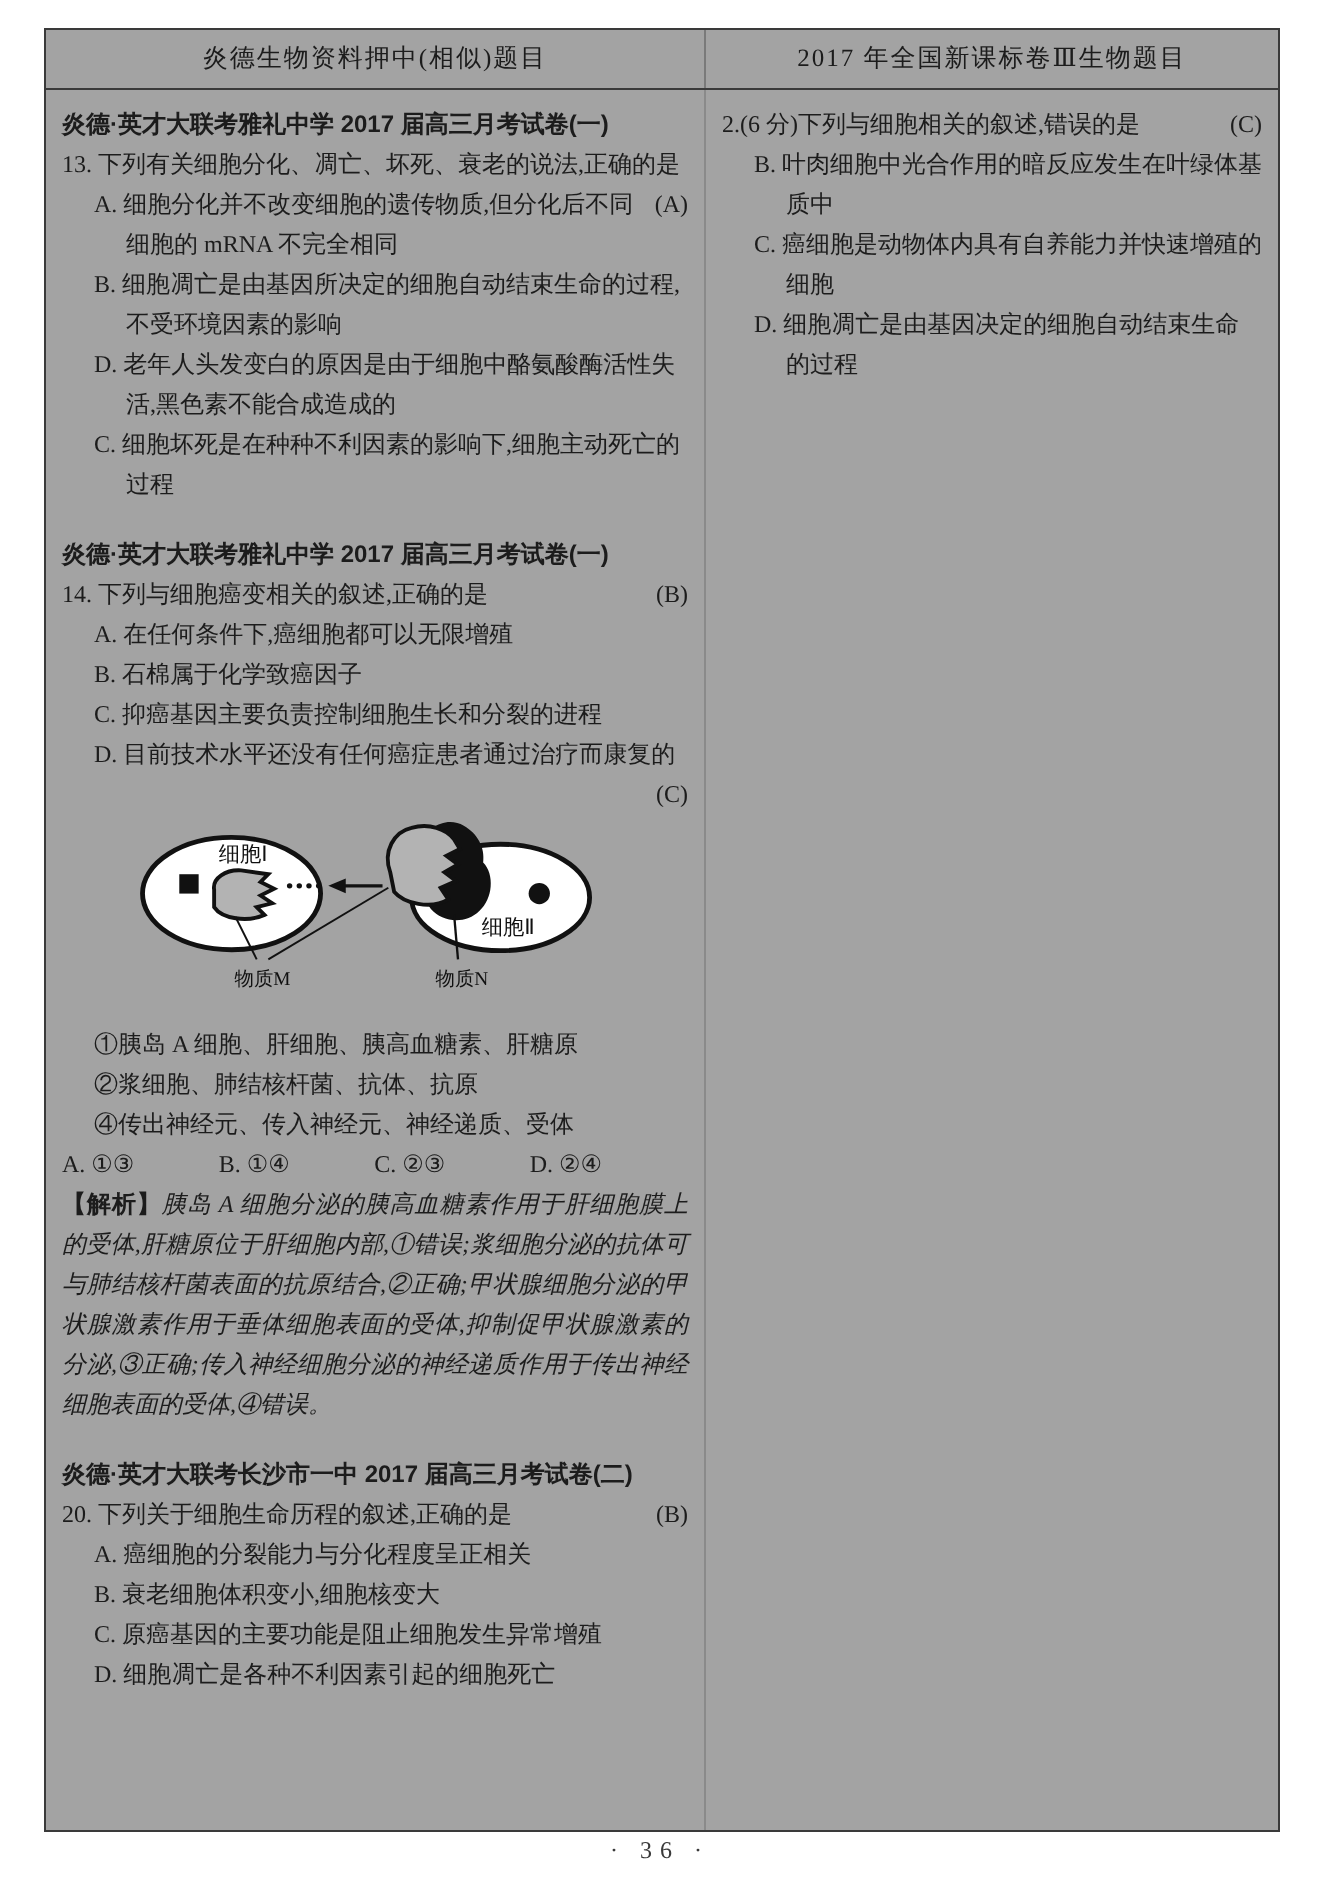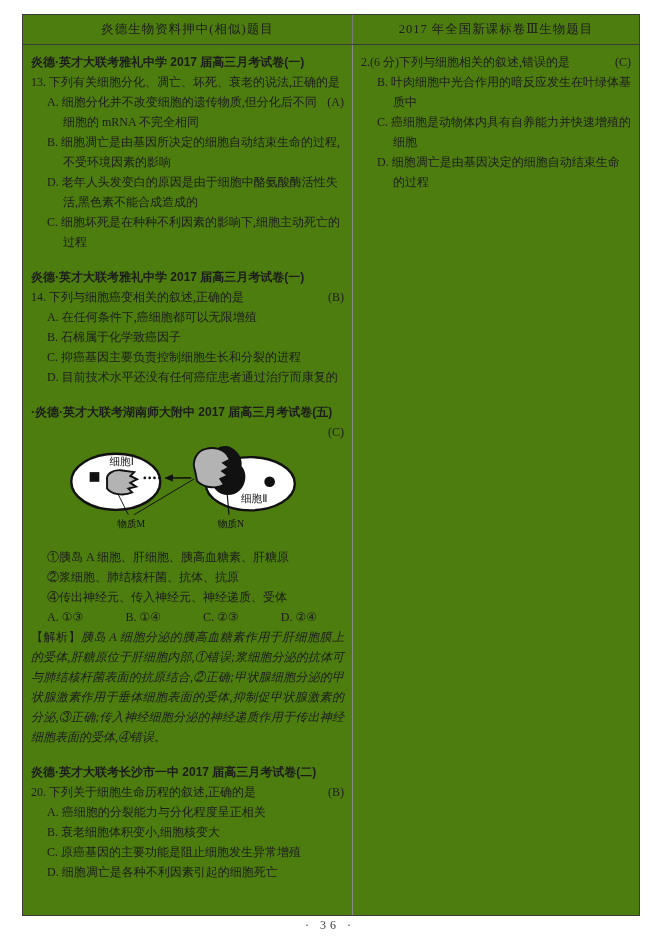--- a/index.html
+++ b/index.html
@@ -9,21 +9,21 @@
     font-family: "Liberation Serif", "DejaVu Serif", serif;
     color: #1c1c1c;
     position: relative;
     overflow: hidden;
   }
   .table {
     position: absolute;
     left: 22px; top: 14px;
     width: 618px; height: 902px;
     border: 1.5px solid #3a3a3a;
-    background: #4d7c0f;
+    background: #a3a3a3;
     display: flex;
     flex-direction: column;
   }
   .thead {
     display: flex;
     border-bottom: 1px solid #3a3a3a;
     height: 30px;
     flex: 0 0 30px;
   }
   .th {
@@ -45,30 +45,29 @@
     margin-top: 15px;
     white-space: nowrap;
   }
   .src-header.first { margin-top: 0; }
 
   .stem { padding-left: 20px; text-indent: -20px; }
   .ans  { float: right; text-indent: 0; }
   .opt  { margin-left: 16px; padding-left: 16px; text-indent: -16px; }
   .item { margin-left: 16px; }
   .choices {
-    margin-left: 16px;
     display: flex;
     width: 270px;
     justify-content: space-between;
   }
   .analysis {
     font-style: italic;
     text-align: justify;
   }
-  .analysis .tag { font-style: normal; font-weight: normal; font-family: "Liberation Sans", sans-serif; }
+  .analysis .tag { font-style: normal; font-weight: bold; font-family: "Liberation Sans", sans-serif; }
 
   .diagram-wrap { margin: 2px 0 2px 18px; }
   svg text {
     font-family: "Liberation Serif", serif;
     font-size: 11px;
     fill: #111;
   }
   svg text.small { font-size: 10px; }
 
   .footer {
@@ -108,21 +107,20 @@
 
       <div class="stem">
         <span>14. 下列与细胞癌变相关的叙述,正确的是</span>
         <span class="ans">(B)</span>
       </div>
       <div class="opt">A. 在任何条件下,癌细胞都可以无限增殖</div>
       <div class="opt">B. 石棉属于化学致癌因子</div>
       <div class="opt">C. 抑癌基因主要负责控制细胞生长和分裂的进程</div>
       <div class="opt">D. 目前技术水平还没有任何癌症患者通过治疗而康复的</div>
 
-      <div class="src-header">·炎德·英才大联考湖南师大附中 2017 届高三月考试卷(五)</div>
 
       <div class="stem">
         <span class="ans">(C)</span>
       </div>
 
       <div class="diagram-wrap">
         <svg width="300" height="97" viewBox="0 0 310 100">
 
           <ellipse cx="69" cy="41" rx="46" ry="29" fill="#fff" stroke="#111" stroke-width="2.5"></ellipse>
           <text x="75" y="24" text-anchor="middle">细胞Ⅰ</text>

